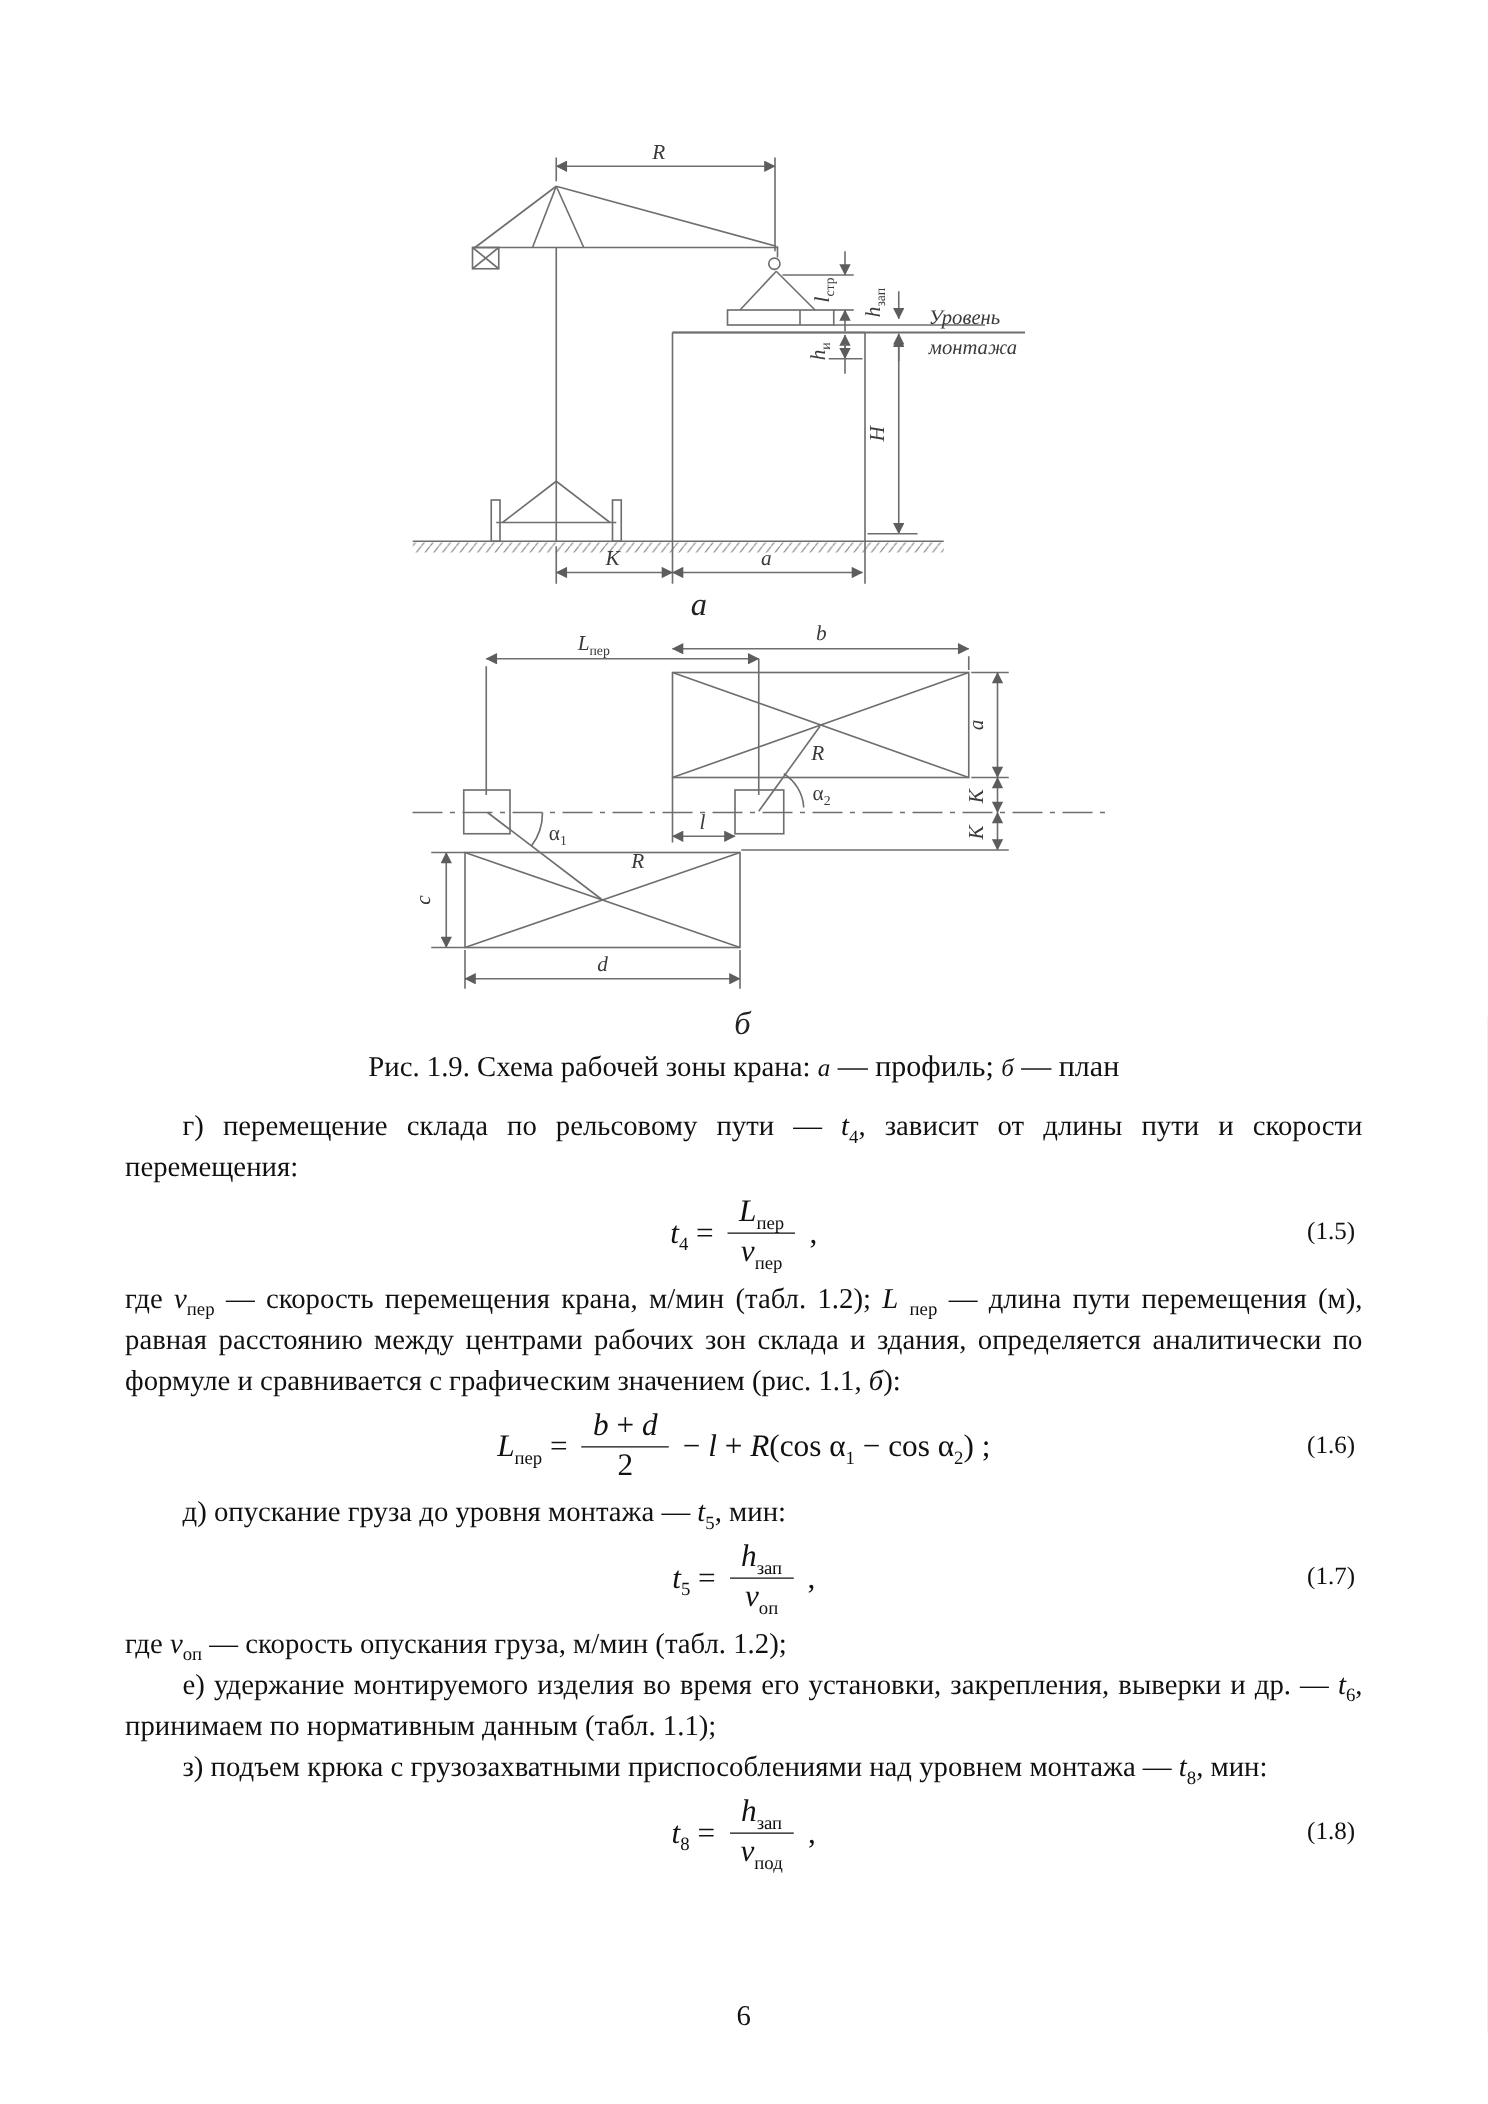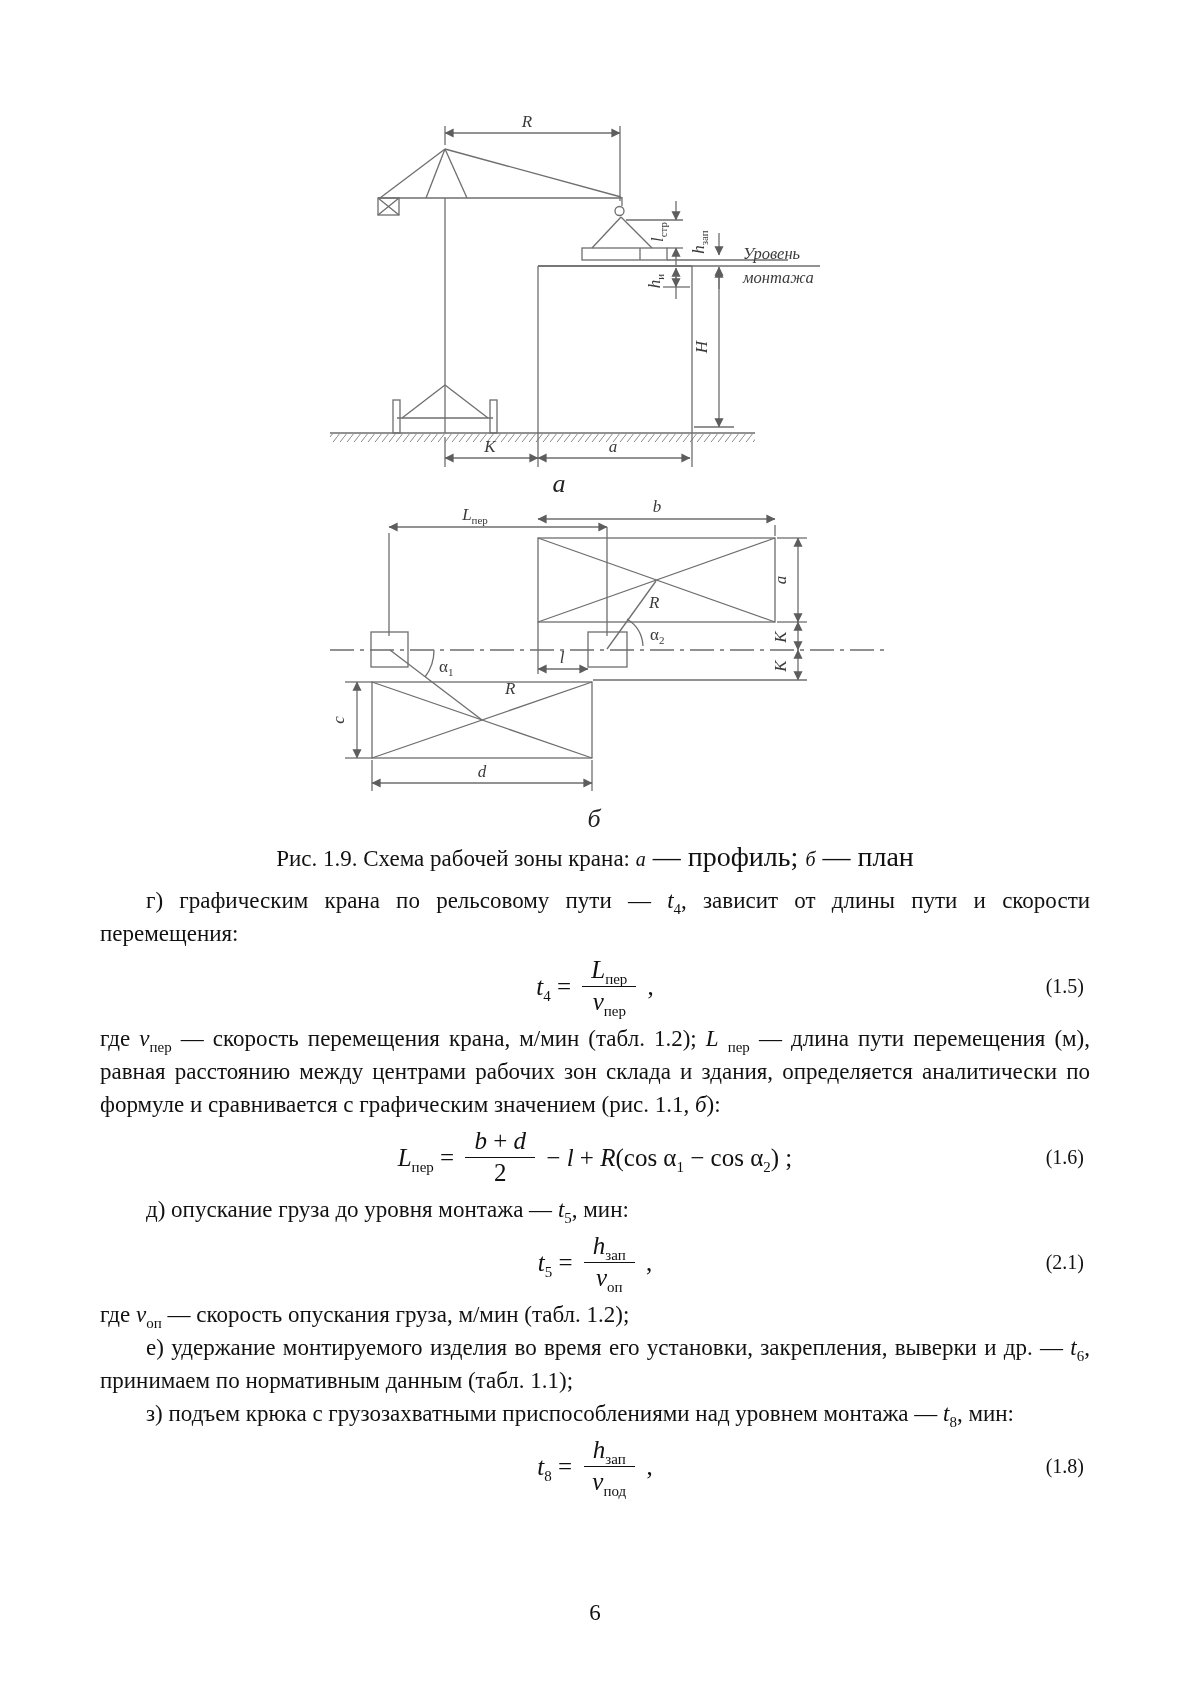--- a/index.html
+++ b/index.html
@@ -27,21 +27,21 @@
   }
   
   .body{
     position:absolute;top:884px;left:100px;width:990px;
     font-size:23px;line-height:33px;text-align:justify;color:#111;
   }
   .para{margin:0;}
   .para.indent{text-indent:46px;}
   .i{font-style:italic;}
   .sub{font-size:15px;vertical-align:-6px;line-height:0;}
-  .sm{font-size:28px;}
+  .sm{font-size:24px;}
   .ism{font-size:20px;font-style:italic;}
   
   .fwrap{position:relative;display:flex;justify-content:center;align-items:center;margin:4px 0;min-height:64px;}
   .fbody{font-size:25px;display:inline-flex;align-items:center;white-space:pre;}
   .fbody .frac{display:inline-flex;flex-direction:column;align-items:center;margin:0 5px;line-height:1.15;}
   .fbody .frac .num{padding:0 9px 1px;border-bottom:1.5px solid #111;}
   .fbody .frac .den{padding:1px 9px 0;}
   .eqno{position:absolute;right:6px;top:50%;transform:translateY(-50%);font-size:20px;color:#111;}
   
   .pageno{position:absolute;top:1600px;left:0;width:100%;text-align:center;font-size:23px;color:#111;}
@@ -195,39 +195,39 @@
     <text x="237" y="163" text-anchor="middle">l</text>
     <text transform="rotate(-90 19 220)" x="19" y="220" text-anchor="middle">c</text>
     <text x="157" y="277" text-anchor="middle">d</text>
     <text class="sublab" x="269" y="327" text-anchor="middle">б</text>
   </svg>
 
   <div class="caption"><span>Рис. 1.9. Схема рабочей зоны крана: </span><span class="ism">а</span><span class="sm"> — профиль; </span><span class="ism">б</span><span class="sm"> — план</span></div>
 
   <div class="body">
 
-    <p class="para indent"><span>г) графическим крана по рельсовому пути — </span><span class="i">t</span><span class="sub">4</span><span>, зависит от длины пути и скорости перемещения:</span></p>
+    <p class="para indent"><span>г) перемещение склада по рельсовому пути — </span><span class="i">t</span><span class="sub">4</span><span>, зависит от длины пути и скорости перемещения:</span></p>
 
     <div class="fwrap">
       <span class="fbody"><span><span class="i">t</span><span class="sub">4</span><span> = </span></span><span class="frac"><span class="num"><span class="i">L</span><span class="sub">пер</span></span><span class="den"><span class="i">v</span><span class="sub">пер</span></span></span><span><span> ,</span></span></span>
       <span class="eqno">(1.5)</span>
     </div>
 
     <p class="para"><span>где </span><span class="i">v</span><span class="sub">пер</span><span> — скорость перемещения крана, м/мин (табл. 1.2); </span><span class="i">L</span><span> </span><span class="sub">пер</span><span> — длина пути перемещения (м), равная расстоянию между центрами рабочих зон склада и здания, определяется аналитически по формуле и сравнивается с графическим значением (рис. 1.1, </span><span class="i">б</span><span>):</span></p>
 
     <div class="fwrap">
       <span class="fbody"><span><span class="i">L</span><span class="sub">пер</span><span> = </span></span><span class="frac"><span class="num"><span class="i">b</span><span> + </span><span class="i">d</span></span><span class="den"><span>2</span></span></span><span><span> − </span><span class="i">l</span><span> + </span><span class="i">R</span><span>(cos α</span><span class="sub">1</span><span> − cos α</span><span class="sub">2</span><span>) ;</span></span></span>
       <span class="eqno">(1.6)</span>
     </div>
 
     <p class="para indent"><span>д) опускание груза до уровня монтажа — </span><span class="i">t</span><span class="sub">5</span><span>, мин:</span></p>
 
     <div class="fwrap">
       <span class="fbody"><span><span class="i">t</span><span class="sub">5</span><span> = </span></span><span class="frac"><span class="num"><span class="i">h</span><span class="sub">зап</span></span><span class="den"><span class="i">v</span><span class="sub">оп</span></span></span><span><span> ,</span></span></span>
-      <span class="eqno">(2.1)</span>
+      <span class="eqno">(1.7)</span>
     </div>
 
     <p class="para"><span>где </span><span class="i">v</span><span class="sub">оп</span><span> — скорость опускания груза, м/мин (табл. 1.2);</span></p>
 
     <p class="para indent"><span>е) удержание монтируемого изделия во время его установки, закрепления, выверки и др. — </span><span class="i">t</span><span class="sub">6</span><span>, принимаем по нормативным данным (табл. 1.1);</span></p>
 
 
     <p class="para indent"><span>з) подъем крюка с грузозахватными приспособлениями над уровнем монтажа — </span><span class="i">t</span><span class="sub">8</span><span>, мин:</span></p>
 
     <div class="fwrap">

